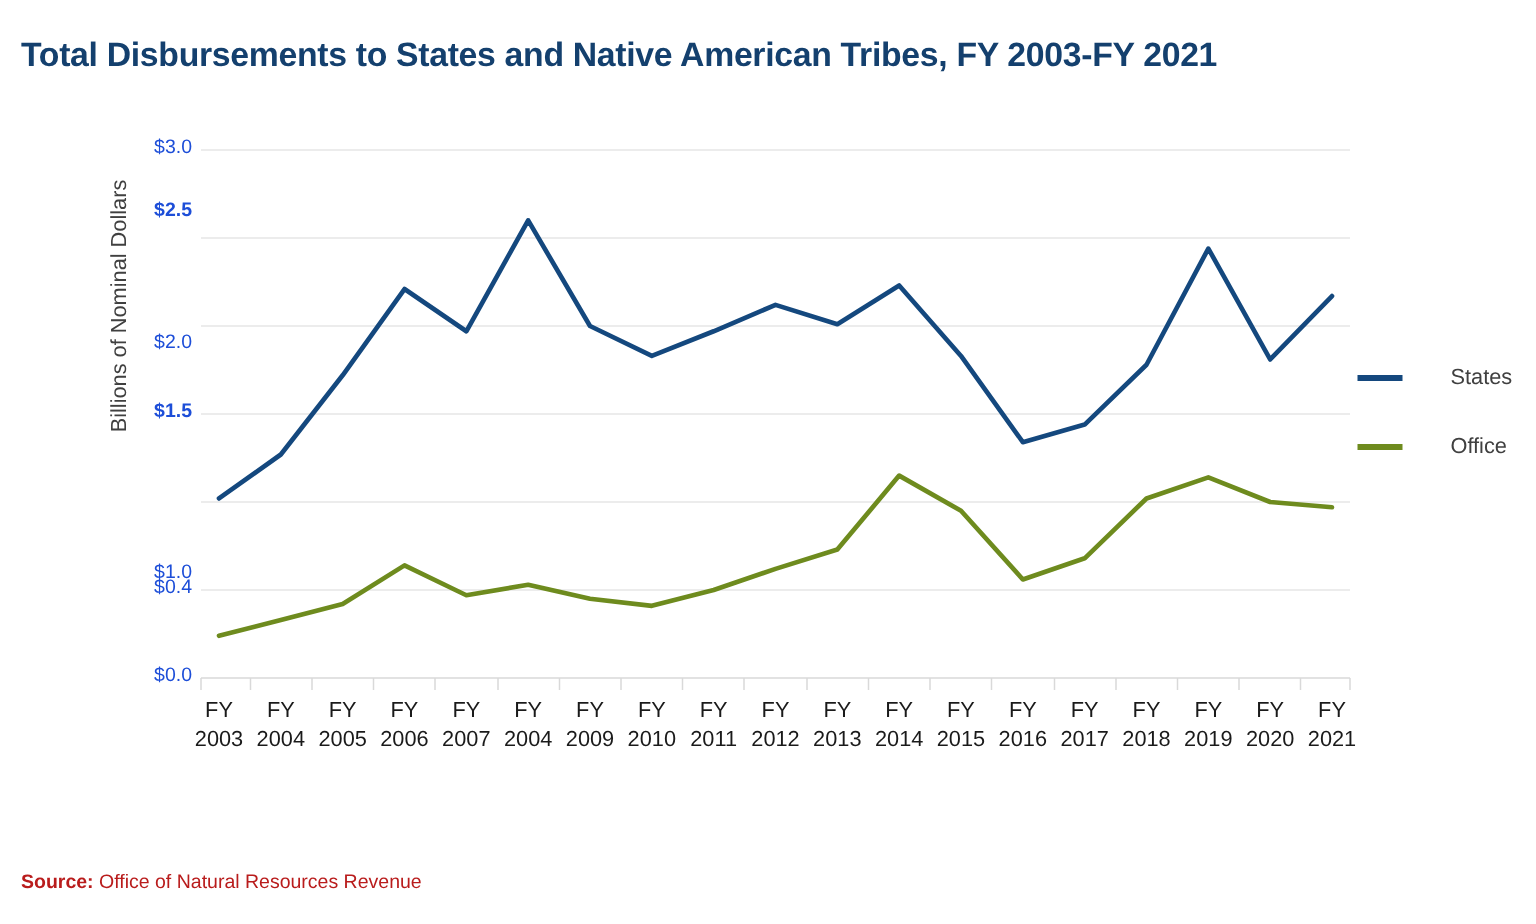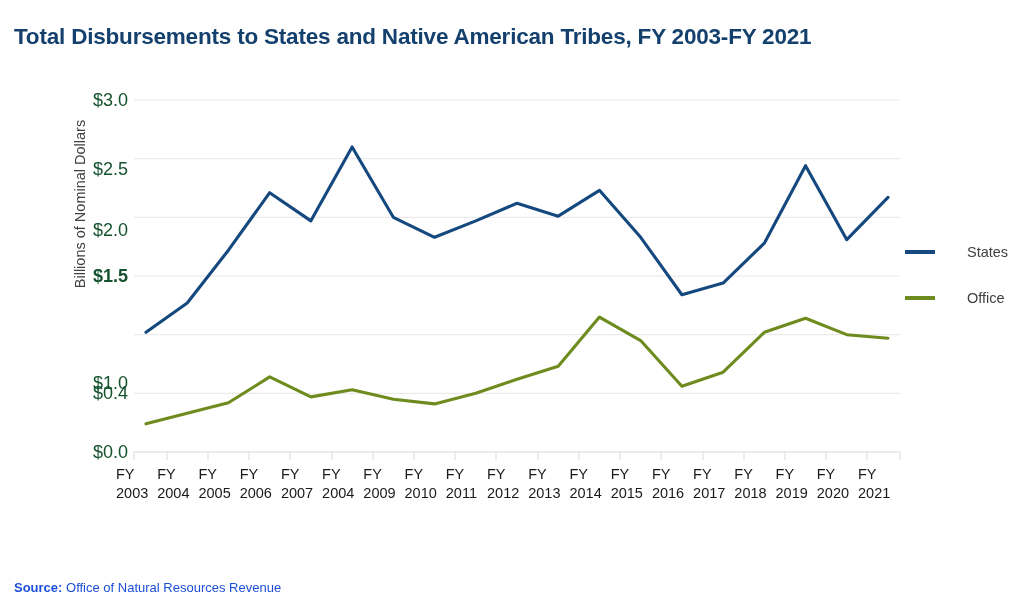--- a/index.html
+++ b/index.html
@@ -47,26 +47,27 @@
     font-size: 14.5px;
     color: #404040;
     transform: rotate(-90deg);
     transform-origin: center center;
     white-space: nowrap;
   }
   .y-tick-label {
     position: absolute;
     width: 52px;
     text-align: right;
-    font-size: 18px;
-    color: #14532d;
+    font-size: 13px;
+    color: #1d4ed8;
   }
   .x-tick-label {
     position: absolute;
     width: 60px;
+    text-align: center;
     font-size: 14.5px;
     color: #1a1a1a;
     line-height: 19px;
   }
   .legend {
     position: absolute;
     left: 905px;
     top: 240px;
   }
   .legend-entry {
@@ -85,21 +86,21 @@
   .legend-label {
     font-size: 14.5px;
     color: #404040;
     white-space: nowrap;
   }
   .source-note {
     position: absolute;
     left: 14px;
     top: 580px;
     font-size: 13px;
-    color: #1d4ed8;
+    color: #b91c1c;
     white-space: nowrap;
   }
   .source-note .src-label {
     font-weight: bold;
   }
   .plot-svg {
     position: absolute;
     left: 0;
     top: 0;
   }
@@ -128,21 +129,21 @@
 <div id="page-root">
 
   <div class="chart-title">Total Disbursements to States and Native American Tribes, FY 2003-FY 2021</div>
 
   <div class="figure">
 
     <div class="y-axis-title">Billions of Nominal Dollars</div>
 
     <div id="y-tick-labels">
         <div class="y-tick-label" style="left: 76px; top: 90px;">$3.0</div>
-        <div class="y-tick-label" style="left: 76px; top: 159px;">$2.5</div>
+        <div class="y-tick-label" style="left: 76px; top: 132px; font-weight: bold;">$2.5</div>
         <div class="y-tick-label" style="left: 76px; top: 220px;">$2.0</div>
         <div class="y-tick-label" style="left: 76px; top: 266px; font-weight: bold;">$1.5</div>
         <div class="y-tick-label" style="left: 76px; top: 324.667px; margin-top: 48px;">$1.0</div>
         <div class="y-tick-label" style="left: 76px; top: 383.333px;">$0.4</div>
         <div class="y-tick-label" style="left: 76px; top: 442px;">$0.0</div>
       </div>
     <div id="x-tick-labels">
         <div class="x-tick-label" style="left: 116px; top: 465px;">
           <div>FY</div>
           <div>2003</div>

